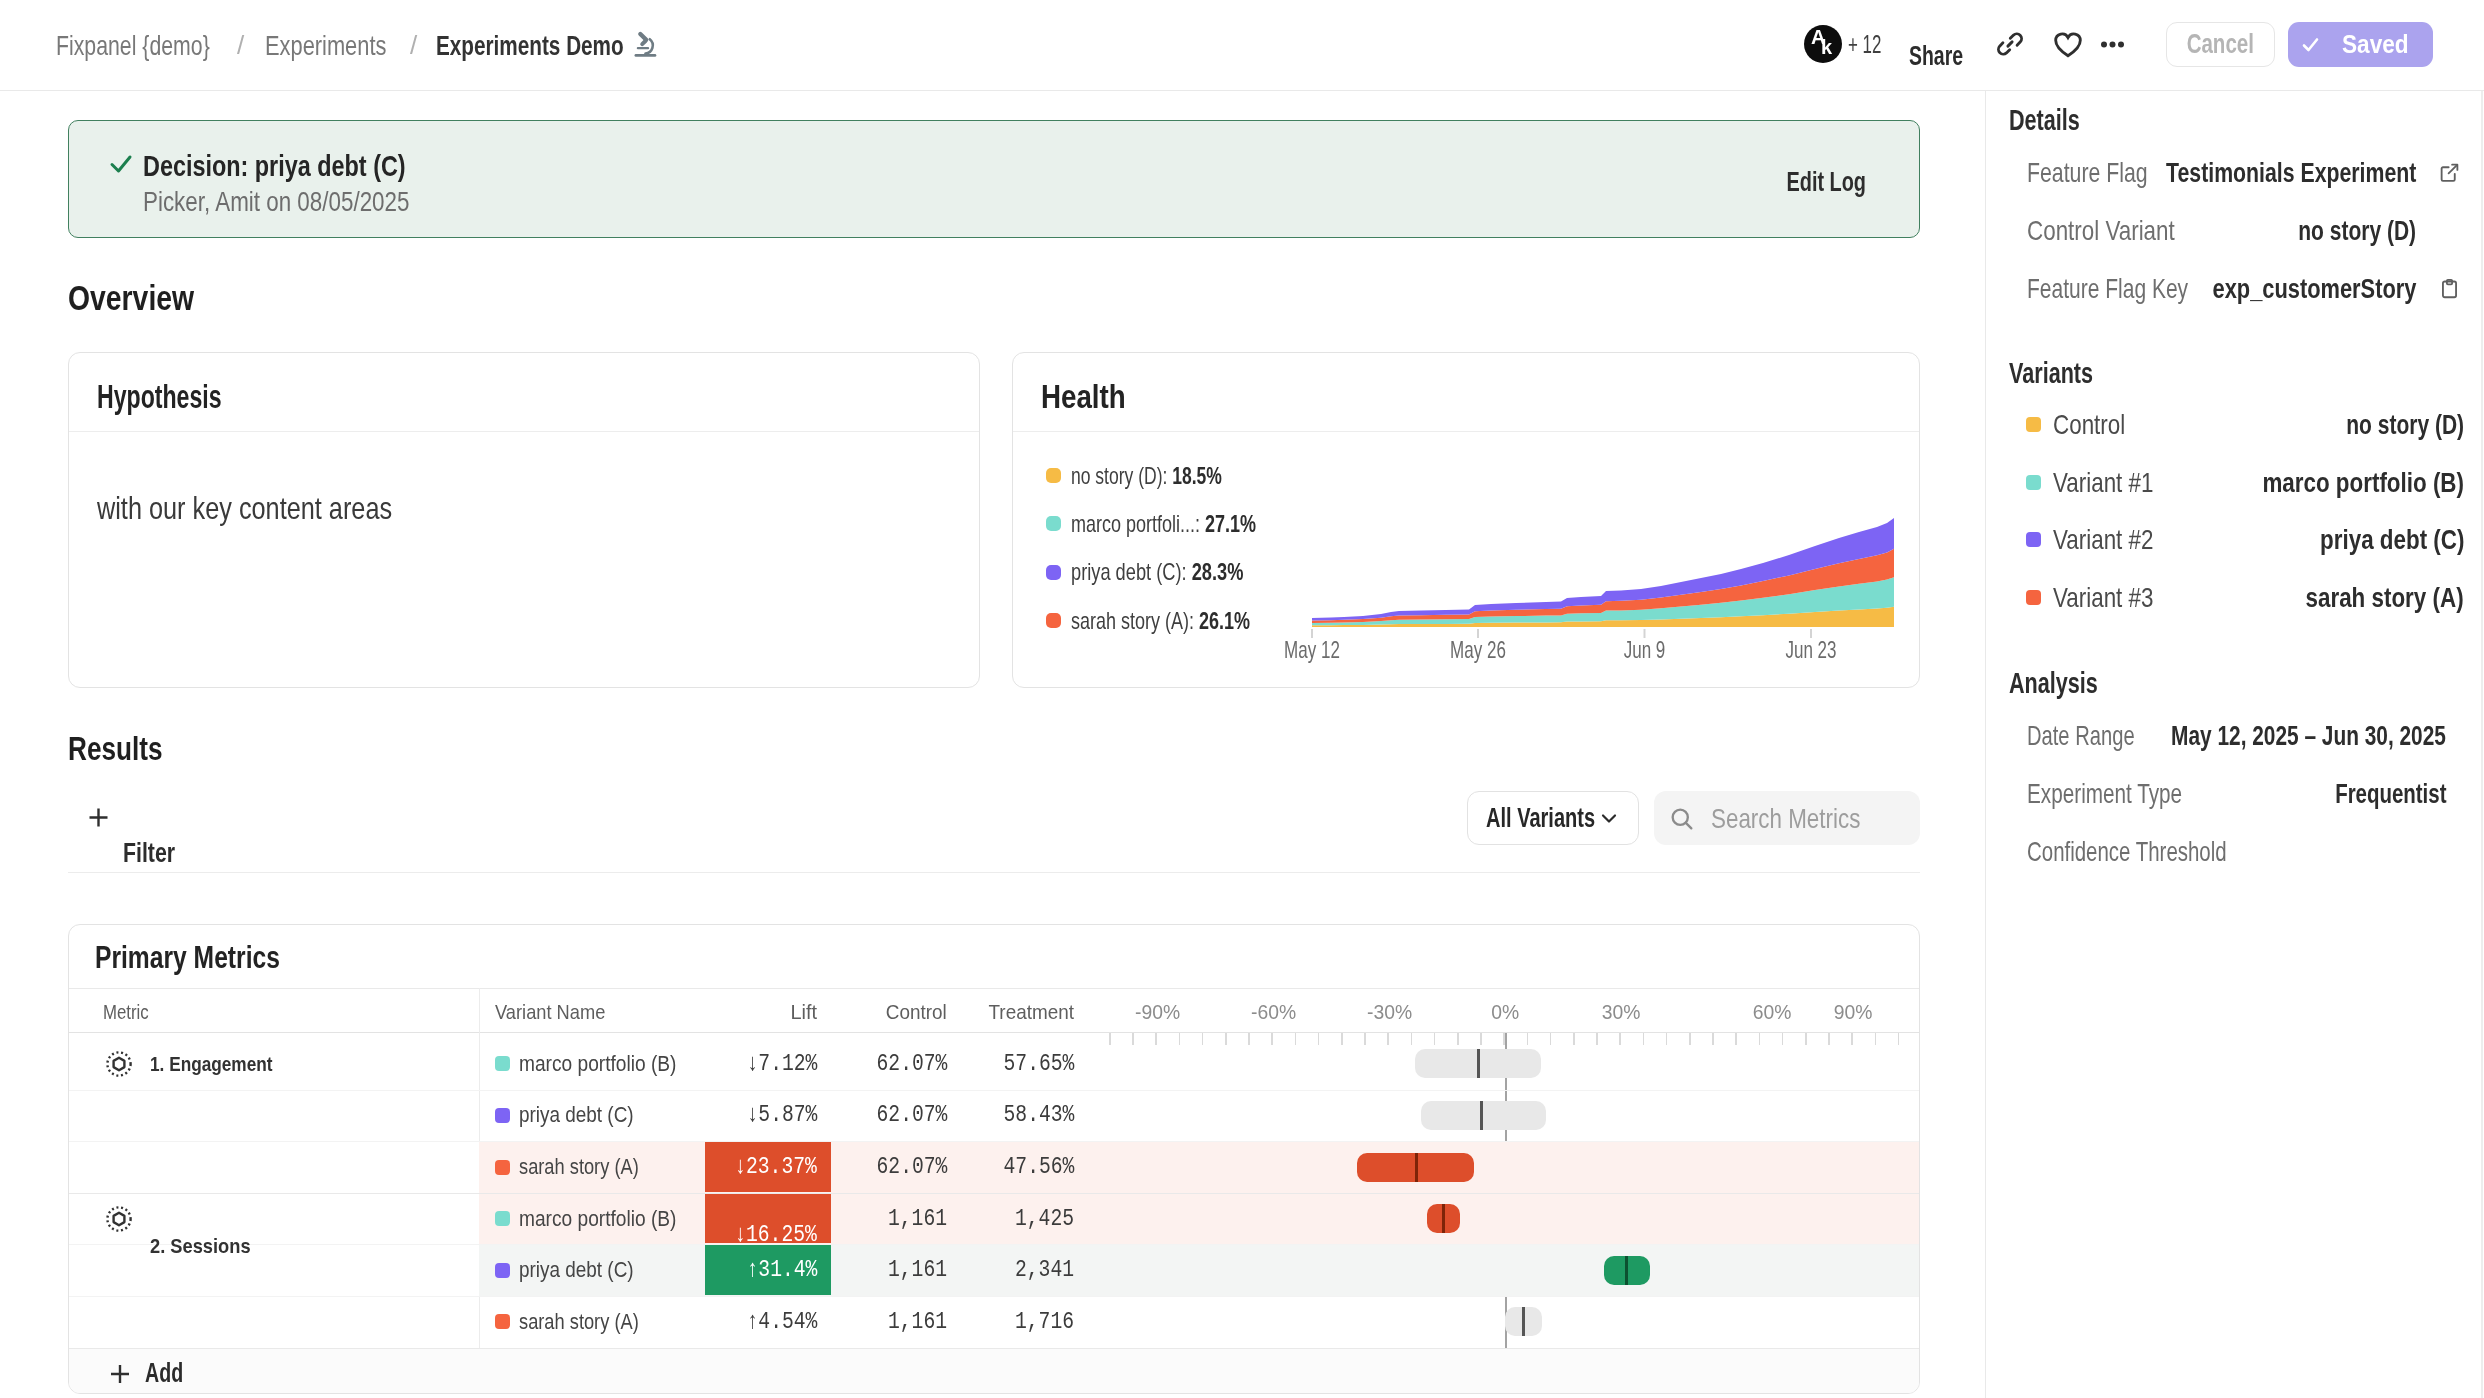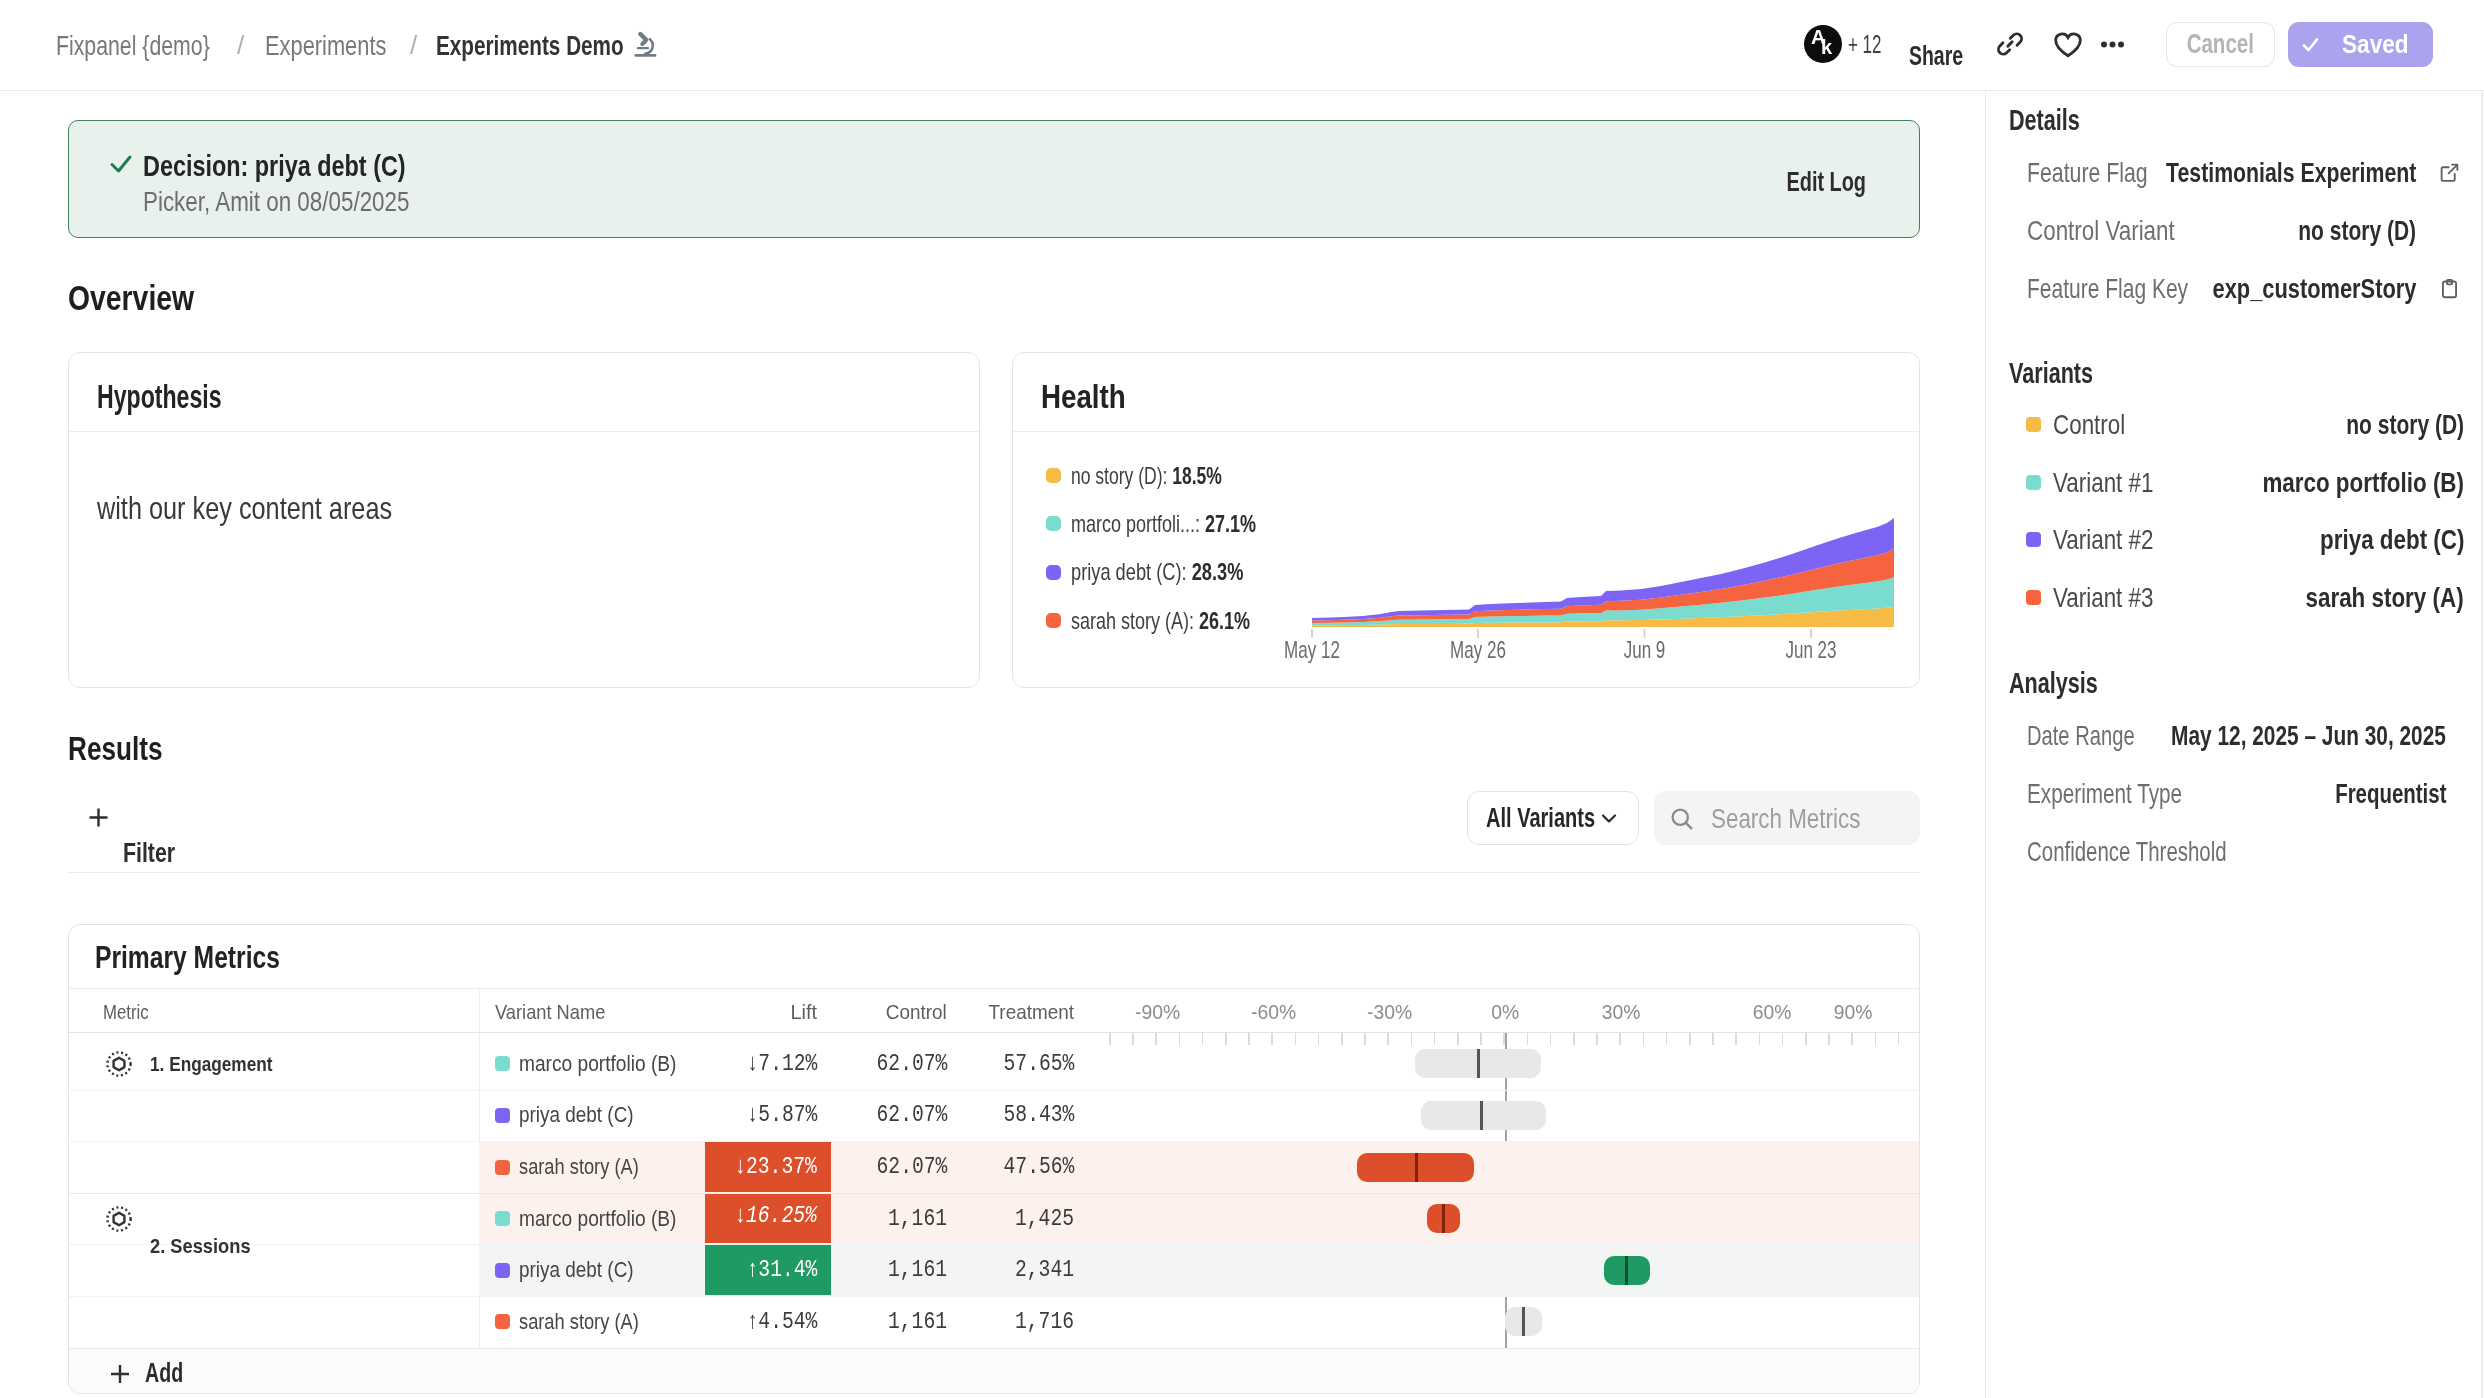--- a/index.html
+++ b/index.html
@@ -231,21 +231,21 @@
       <div style="position:absolute;right:1102px;top:226.00000000000006px;"><span style="display:inline-block;white-space:nowrap;font-family:'Liberation Mono',sans-serif;font-size:24px;font-weight:normal;color:#fff;transform:scaleX(0.82);transform-origin:100% 50%;line-height:32px;">↓23.37%</span></div>
       <div style="position:absolute;right:972px;top:226.00000000000006px;"><span style="display:inline-block;white-space:nowrap;font-family:'Liberation Mono',sans-serif;font-size:24px;font-weight:normal;color:#3c3c3c;transform:scaleX(0.82);transform-origin:100% 50%;line-height:32px;">62.07%</span></div>
       <div style="position:absolute;right:845px;top:226.00000000000006px;"><span style="display:inline-block;white-space:nowrap;font-family:'Liberation Mono',sans-serif;font-size:24px;font-weight:normal;color:#3c3c3c;transform:scaleX(0.82);transform-origin:100% 50%;line-height:32px;">47.56%</span></div>
       <div style="position:absolute;left:1287.7px;width:117.0px;top:227.5px;height:29px;border-radius:10px;background:#dd4e2b;"></div>
       <div style="position:absolute;left:1345.6px;width:3px;top:227.5px;height:29px;background:#7e2408;"></div>
       <div style="position:absolute;left:409.7px;right:0;top:267.8px;height:51.6px;background:#fdf1ee;"></div>
       <div style="position:absolute;left:0;right:0;top:267.8px;height:1px;background:#e9e9e9;"></div>
       <div style="position:absolute;left:426px;top:286.1px;width:15px;height:15px;border-radius:4px;background:#7adcce;"></div>
       <div style="position:absolute;left:450px;top:277.59999999999997px;"><span style="display:inline-block;white-space:nowrap;font-family:'Liberation Sans',sans-serif;font-size:22px;font-weight:normal;color:#454545;transform:scaleX(0.87);transform-origin:0 50%;line-height:32px;">marco portfolio (B)</span></div>
       <div style="position:absolute;left:636px;width:126px;top:268.8px;height:49.6px;background:#dd4e2b;"></div>
-      <div style="position:absolute;right:1102px;top:275px;font-style:italic;"><span style="display:inline-block;white-space:nowrap;font-family:'Liberation Mono',sans-serif;font-size:24px;font-weight:normal;color:#fff;transform:scaleX(0.82);transform-origin:100% 50%;line-height:32px;">↓16.25%</span></div>
+      <div style="position:absolute;right:1102px;top:294px;"><span style="display:inline-block;white-space:nowrap;font-family:'Liberation Mono',sans-serif;font-size:24px;font-weight:normal;color:#fff;transform:scaleX(0.82);transform-origin:100% 50%;line-height:32px;">↓16.25%</span></div>
       <div style="position:absolute;right:972px;top:277.59999999999997px;"><span style="display:inline-block;white-space:nowrap;font-family:'Liberation Mono',sans-serif;font-size:24px;font-weight:normal;color:#3c3c3c;transform:scaleX(0.82);transform-origin:100% 50%;line-height:32px;">1,161</span></div>
       <div style="position:absolute;right:845px;top:277.59999999999997px;"><span style="display:inline-block;white-space:nowrap;font-family:'Liberation Mono',sans-serif;font-size:24px;font-weight:normal;color:#3c3c3c;transform:scaleX(0.82);transform-origin:100% 50%;line-height:32px;">1,425</span></div>
       <div style="position:absolute;left:1358.4px;width:32.4px;top:279.1px;height:29px;border-radius:10px;background:#dd4e2b;"></div>
       <div style="position:absolute;left:1372.6px;width:3px;top:279.1px;height:29px;background:#7e2408;"></div>
       <div style="position:absolute;left:409.7px;right:0;top:319.4px;height:51.6px;background:#f3f5f4;"></div>
       <div style="position:absolute;left:0;right:0;top:319.4px;height:1px;background:#f3f3f3;"></div>
       <div style="position:absolute;left:426px;top:337.7px;width:15px;height:15px;border-radius:4px;background:#7d64f4;"></div>
       <div style="position:absolute;left:450px;top:329.2000000000001px;"><span style="display:inline-block;white-space:nowrap;font-family:'Liberation Sans',sans-serif;font-size:22px;font-weight:normal;color:#454545;transform:scaleX(0.86);transform-origin:0 50%;line-height:32px;">priya debt (C)</span></div>
       <div style="position:absolute;left:636px;width:126px;top:320.4px;height:49.6px;background:#1e9a62;"></div>
       <div style="position:absolute;right:1102px;top:329.2000000000001px;"><span style="display:inline-block;white-space:nowrap;font-family:'Liberation Mono',sans-serif;font-size:24px;font-weight:normal;color:#fff;transform:scaleX(0.82);transform-origin:100% 50%;line-height:32px;">↑31.4%</span></div>

